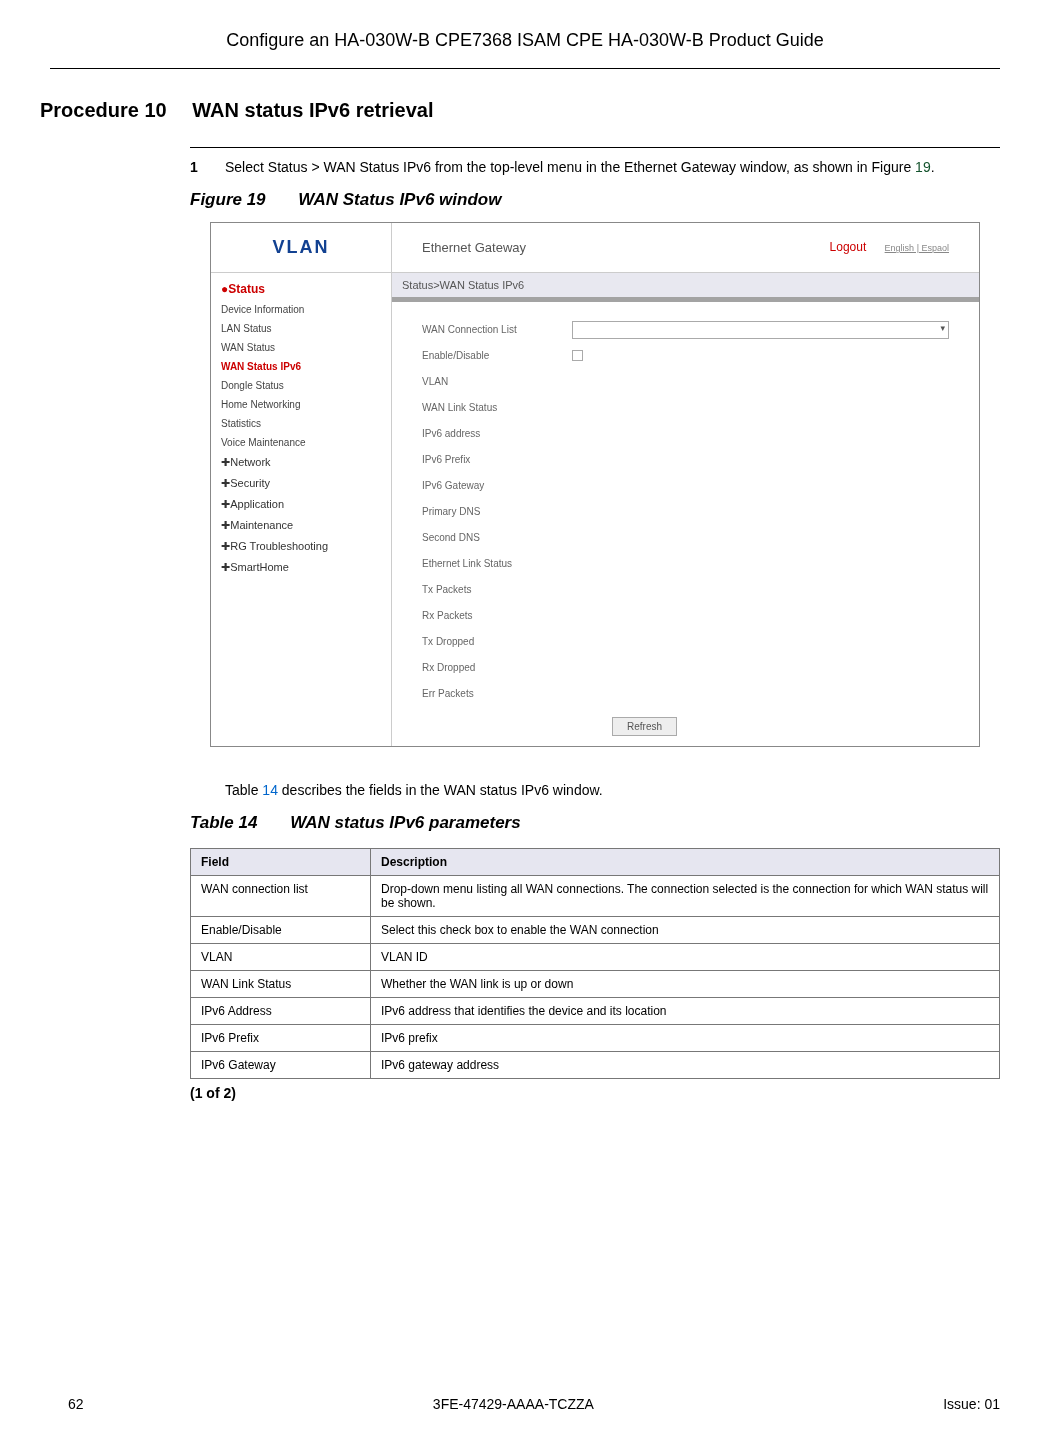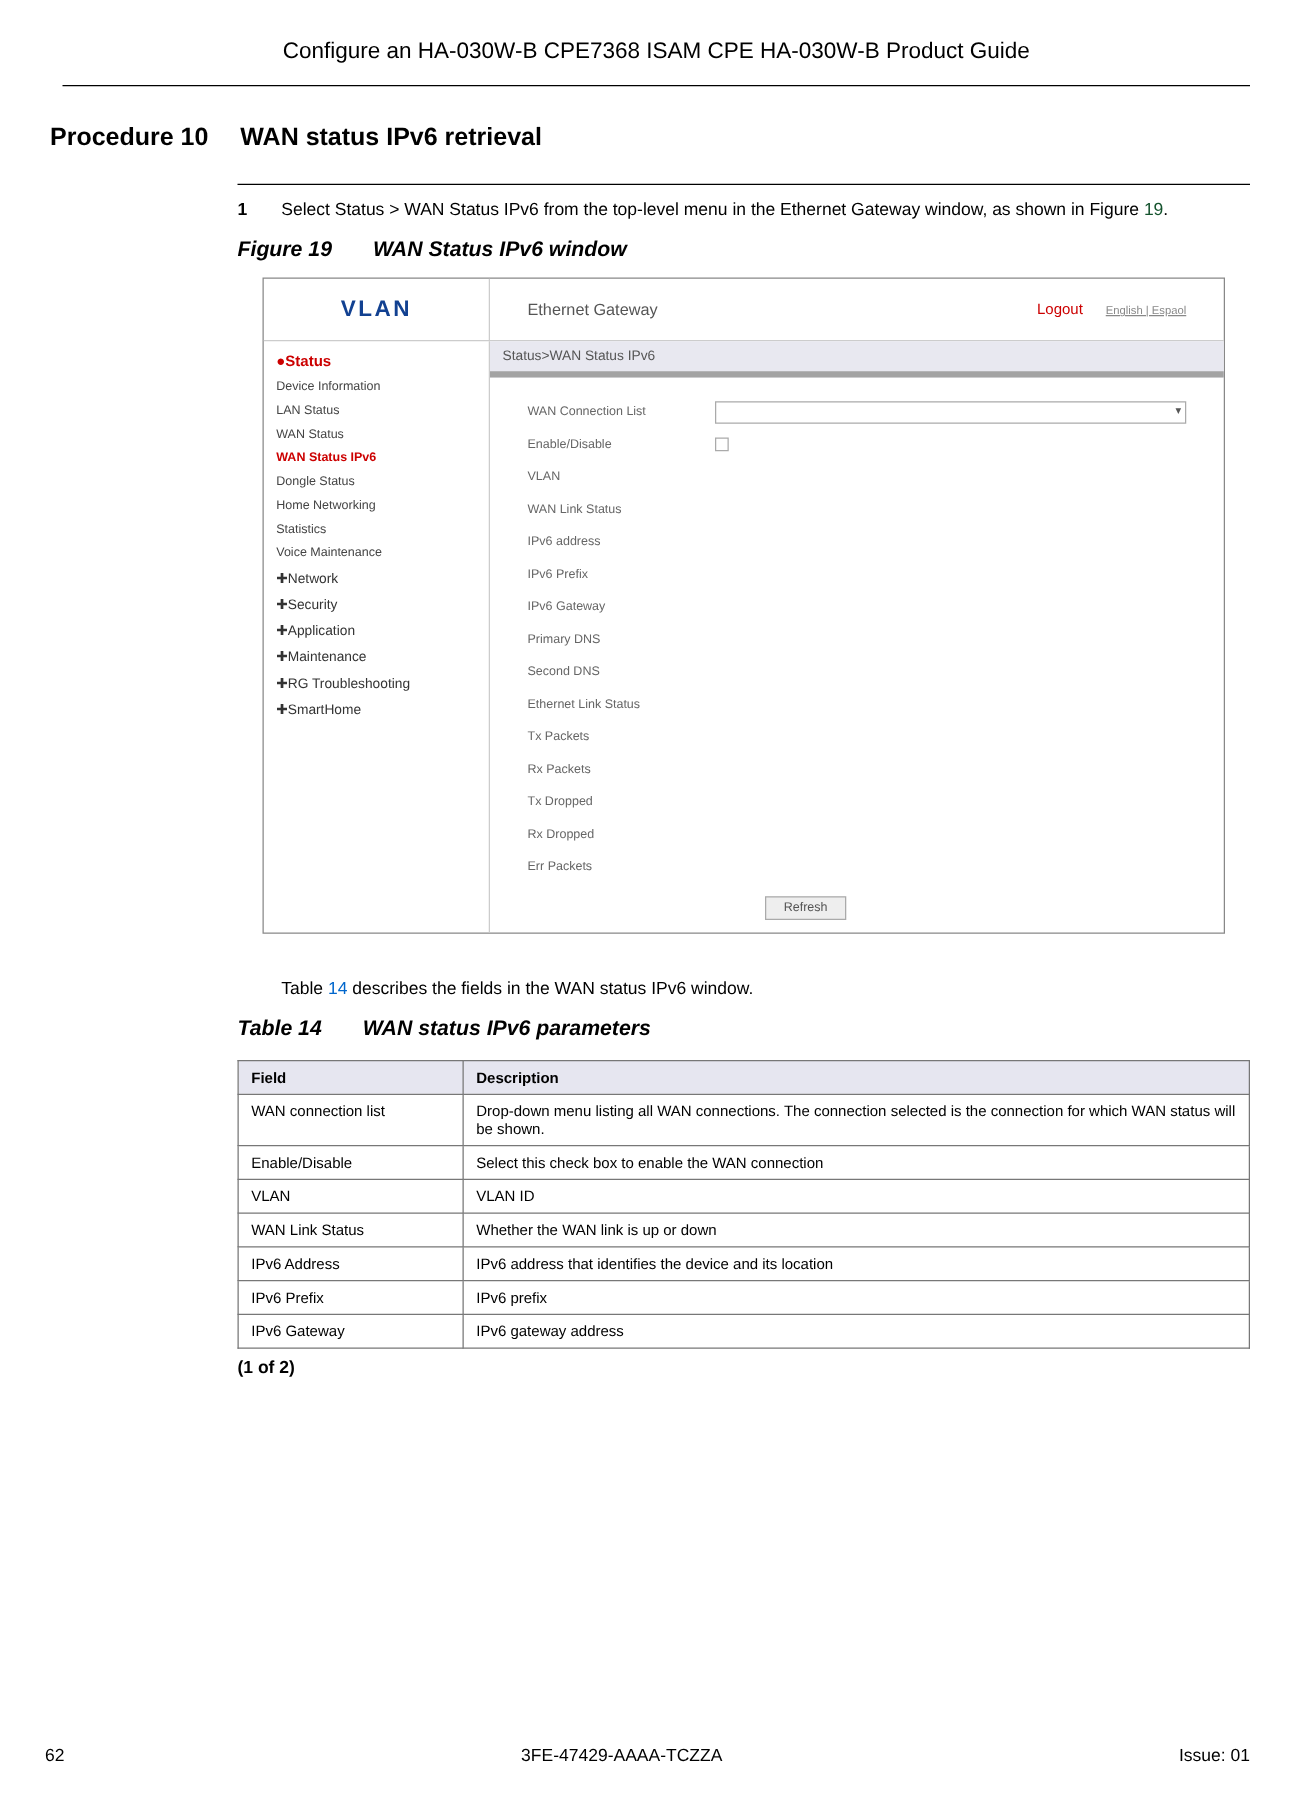--- a/index.html
+++ b/index.html
@@ -227,21 +227,21 @@
     }
     .table-pagenote {
       margin-left: 140px;
       font-size: 14px;
       font-weight: bold;
       margin-top: 6px;
     }
     .footer-row {
       position: absolute;
       bottom: 30px;
-      left: 36px;
+      left: 68px;
       right: 50px;
       display: flex;
       justify-content: space-between;
       font-size: 14px;
     }
   </style>
 </head>
 <body>
 
 <div class="header-row">

